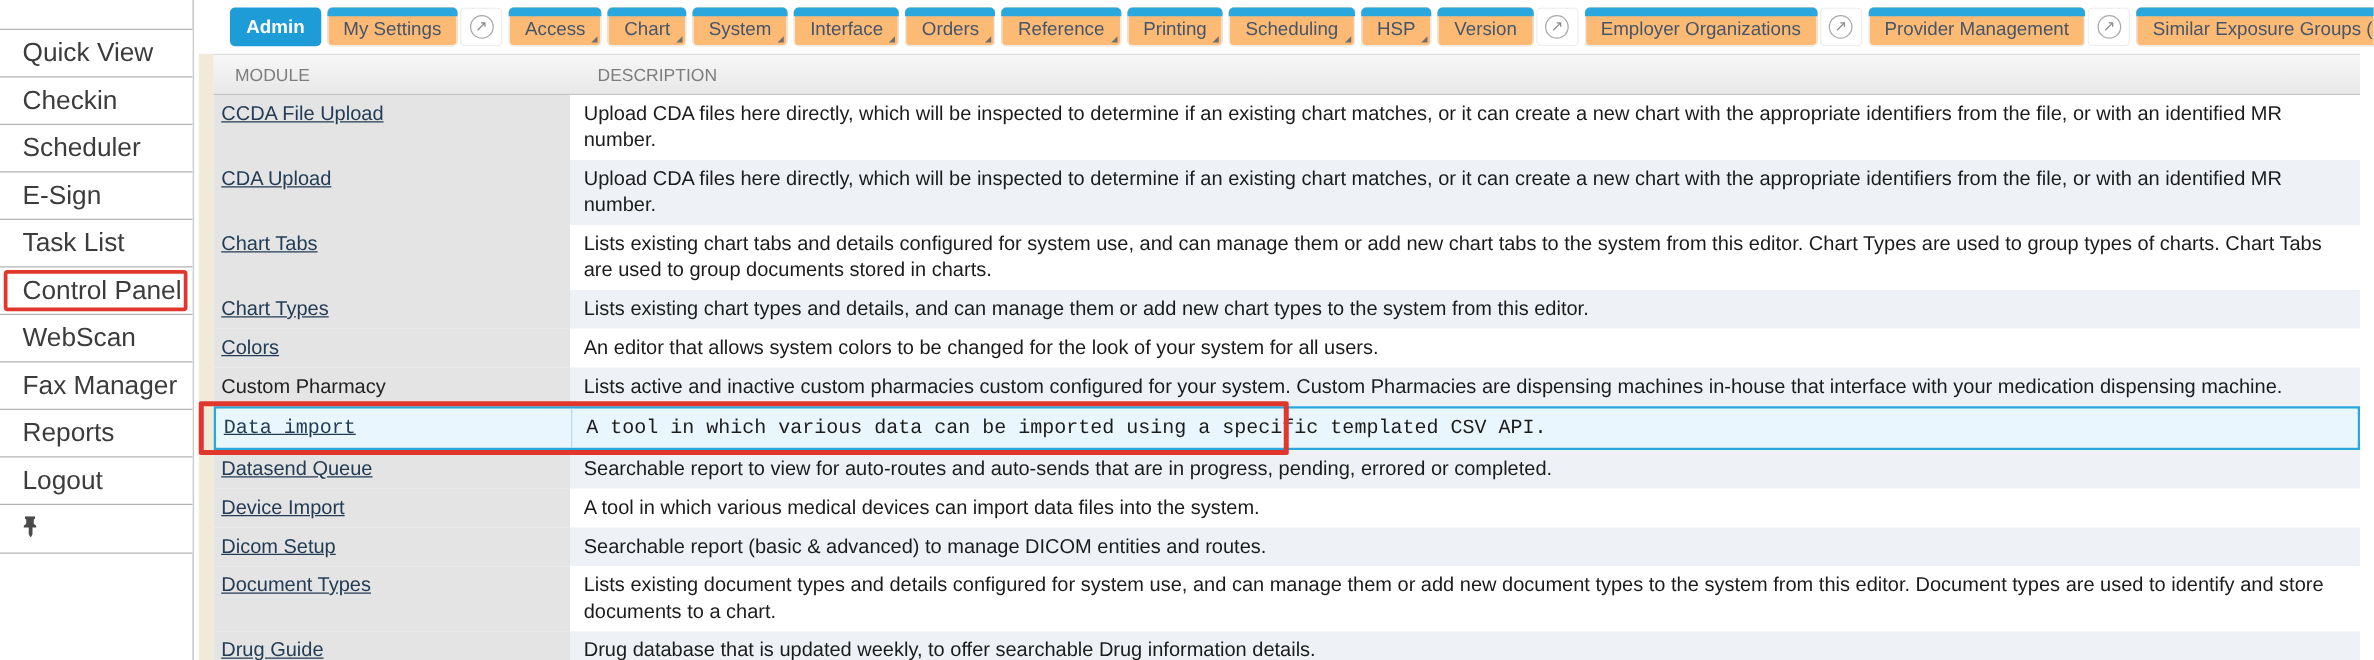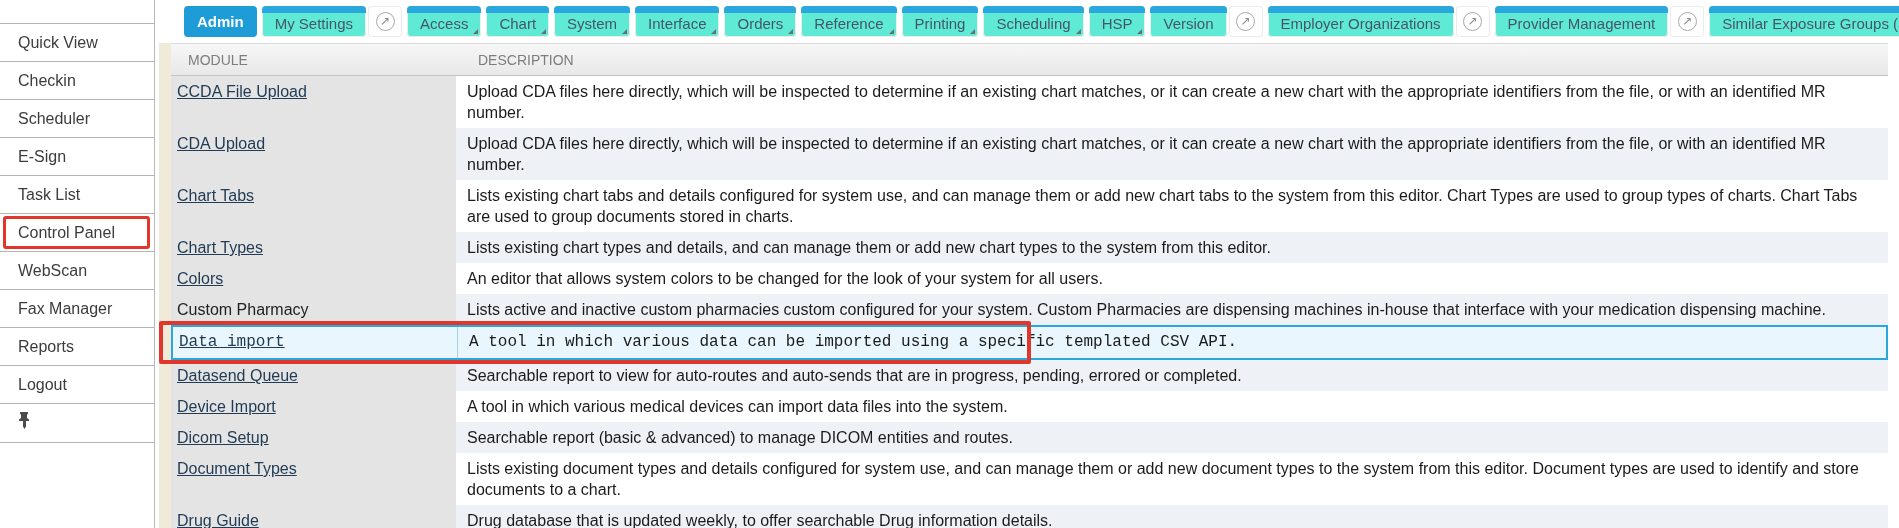--- a/index.html
+++ b/index.html
@@ -12,37 +12,37 @@
   body{
     width:1899px;height:528px;overflow:hidden;background:#fff;
     font-family:"Liberation Sans", sans-serif;
   }
   .app{display:flex;width:1899px;height:528px;}
 
   
   .sidebar{flex:0 0 155px;width:155px;border-right:1px solid #b9b9b9;padding-top:23px;background:#fff;}
   .side-item{
     position:relative;height:38px;line-height:37px;padding-left:18px;
-    border-top:1px solid #b4b4b4;font-size:16px;color:var(--side_text);cursor:pointer;
+    border-top:1px solid #b4b4b4;font-size:21px;color:var(--side_text);cursor:pointer;
     background:#fff;white-space:nowrap;
   }
   .side-item.pin-row{border-bottom:1px solid #b4b4b4;height:40px;display:flex;align-items:center;}
   .red-outline{
     position:absolute;left:3px;right:4px;top:2px;bottom:2px;
     border:3px solid var(--annotation_red);border-radius:3px;pointer-events:none;z-index:5;
   }
 
   
   .main{flex:1;padding:3px 0 0 4px;position:relative;overflow:hidden;}
 
   
   .tabbar{display:flex;gap:5px;align-items:flex-end;margin-left:25px;height:34px;white-space:nowrap;}
   .tab{display:inline-flex;align-items:stretch;height:31px;flex:0 0 auto;cursor:pointer;}
   .tab-main{
-    position:relative;background:#5eead4;border-radius:4px;padding:7px 13px 0 13px;
+    position:relative;background:#fdba74;border-radius:4px;padding:7px 13px 0 13px;
     display:flex;align-items:center;box-shadow:inset 0 0 0 1px #ececec;
   }
   .tab-cap{position:absolute;top:0;left:0;right:0;height:7px;background:var(--cap_blue);border-radius:4px 4px 0 0;}
   .tab-label{font-size:15px;color:var(--tab_text);padding-bottom:3px;}
   .tab-dd{position:absolute;right:3px;bottom:3px;width:0;height:0;
     border-left:5px solid transparent;border-bottom:5px solid #6e6e6e;}
   .tab-ext{
     background:#fff;border-radius:4px;margin-left:2px;width:34px;
     display:flex;align-items:center;justify-content:center;box-shadow:inset 0 0 0 1px #ececec;cursor:pointer;
   }

